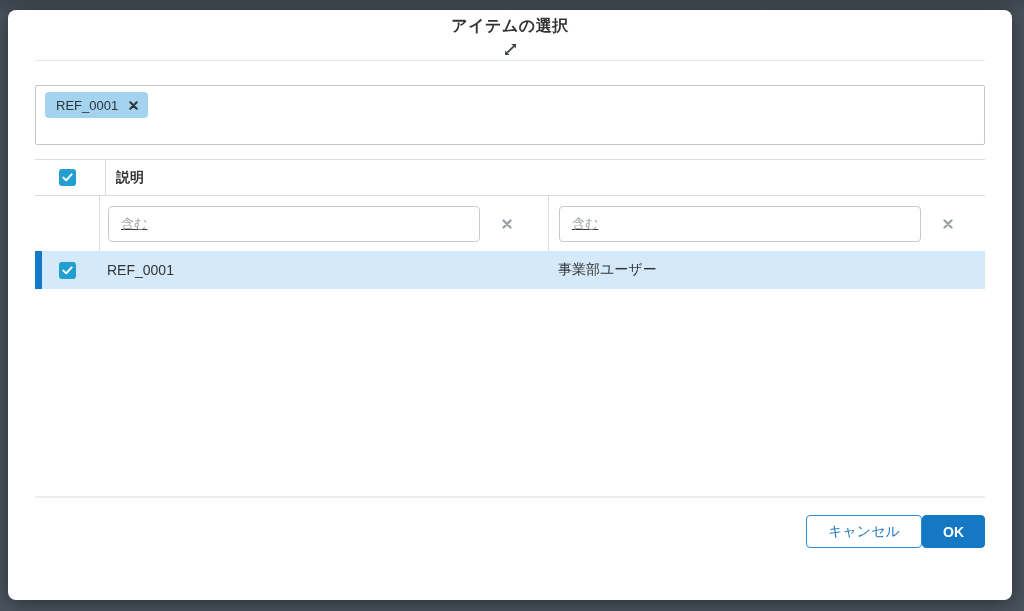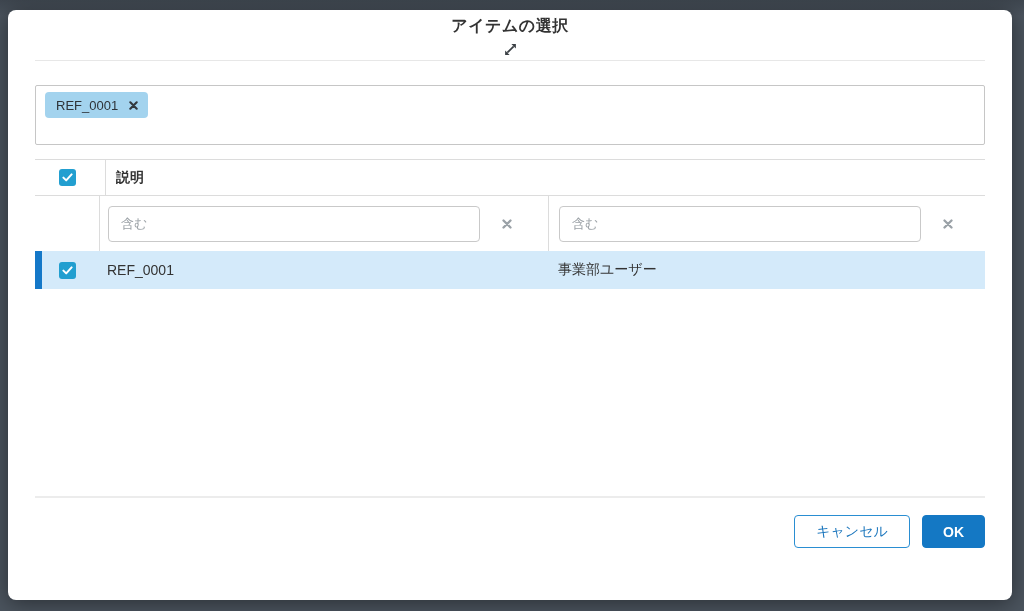--- a/index.html
+++ b/index.html
@@ -33,20 +33,21 @@
   .col-check { width:64px; flex:none; display:flex; justify-content:center; align-items:center; align-self:stretch; }
   .col-code  { width:443px; flex:none; padding:0 8px; display:flex; align-items:center; align-self:stretch; }
   .col-desc  { flex:1; padding:0 10px; display:flex; align-items:center; align-self:stretch;margin-left:6px; }
   .thead .col-code, .thead .col-desc, .tfilter .col-code, .tfilter .col-desc { border-left:1px solid #dcdcdc; }
   .tfilter { height:55px; align-items:center; }
   .filter-cell { display:flex; align-items:center; }
   .filter-input {
     flex:1; height:36px; border:1px solid #c9c9c9; border-radius:4px;
     padding:0 12px; font-size:13px; color:#333; outline:none;
     font-family:"Liberation Sans","DejaVu Sans",sans-serif;
+    text-decoration:underline;
   }
   .filter-input::placeholder { color:#9ba1a6; opacity:1; }
   .clear-x { width:54px; flex:none; display:flex; justify-content:center; align-items:center; cursor:pointer; }
 
   .trow { height:38px; align-items:center; background:#d4eafa; position:relative; cursor:pointer; }
   .row-accent { position:absolute; left:0; top:0; bottom:0; width:7px; background:#1478c8; }
 
   .checkbox {
     width:17px; height:17px; border-radius:3px; background:#229fd0;
     display:flex; align-items:center; justify-content:center; cursor:pointer;
@@ -57,21 +58,21 @@
 
   .pagination { height:36px; margin-top:8px; display:flex; align-items:center; justify-content:flex-end; font-size:14px; color:#4a4a4a; }
   .pg-select {
     width:90px; height:32px; border:1px solid #c9c9c9; border-radius:4px; background:#fcfcfc;
     display:flex; align-items:center; justify-content:space-between;
     padding:0 11px 0 12px; margin:0 10px; color:#333; cursor:pointer;
   }
   .pg-range { margin:0 10px 0 2px; color:#3e3e3e; }
   .pg-arrow { width:42px; display:flex; justify-content:center; align-items:center; cursor:default; }
 
-  .footer { margin-top:17px; display:flex; justify-content:flex-end; gap:12px; }
+  .footer { margin-top:17px; display:flex; justify-content:flex-end; }
   .btn {
     height:33px; border-radius:4px; font-size:14px; cursor:pointer;
     font-family:"Liberation Sans","DejaVu Sans",sans-serif;
     display:flex; align-items:center; justify-content:center;
   }
   .btn-cancel { min-width:116px; padding:0 18px; border:1px solid #2a8ed2; background:#fff; color:#1b76bd; }
   .btn-ok { min-width:63px; padding:0 8px; border:1px solid #1478c4; background:#1478c4; color:#fff; font-weight:bold; }
 </style>
 </head>
 <body>

